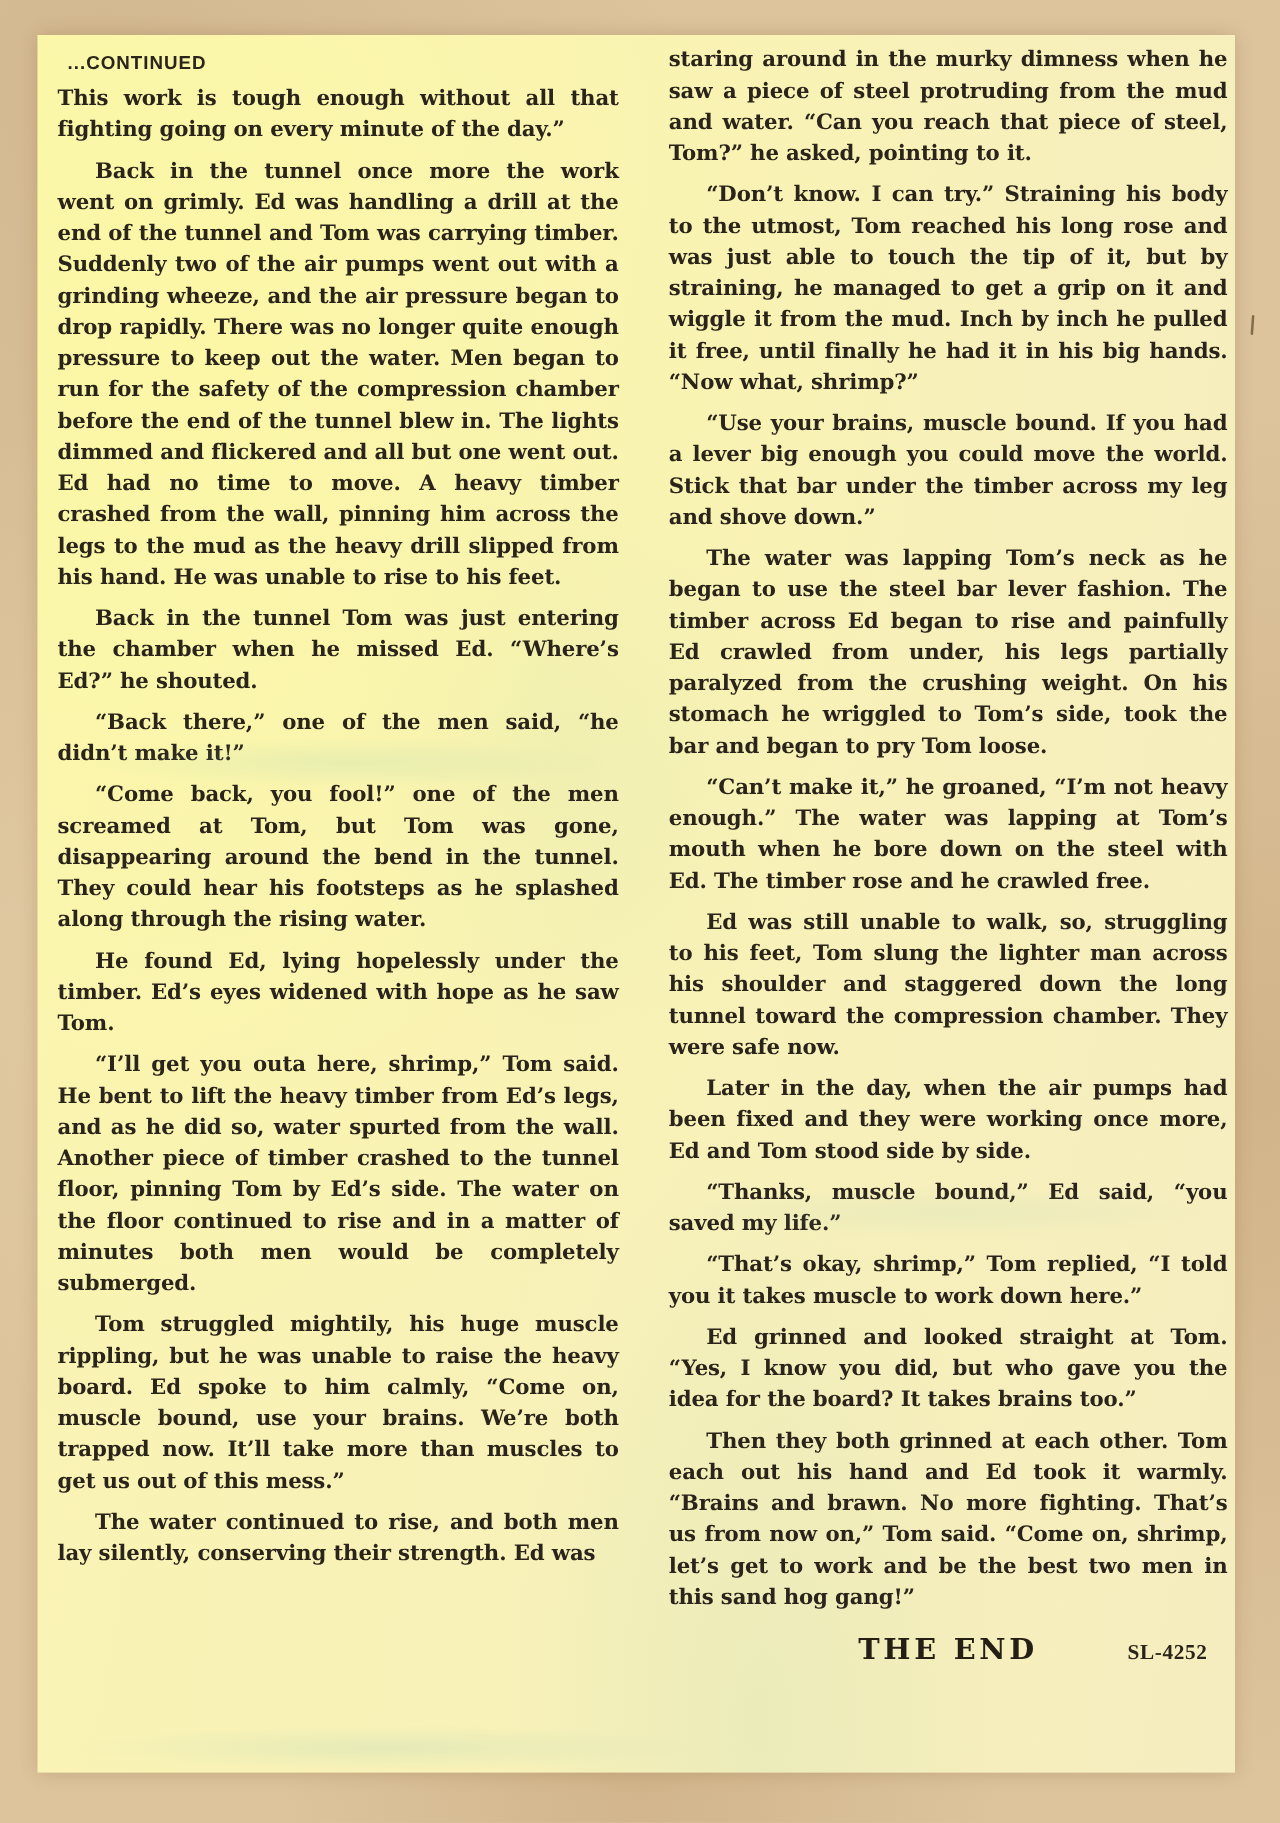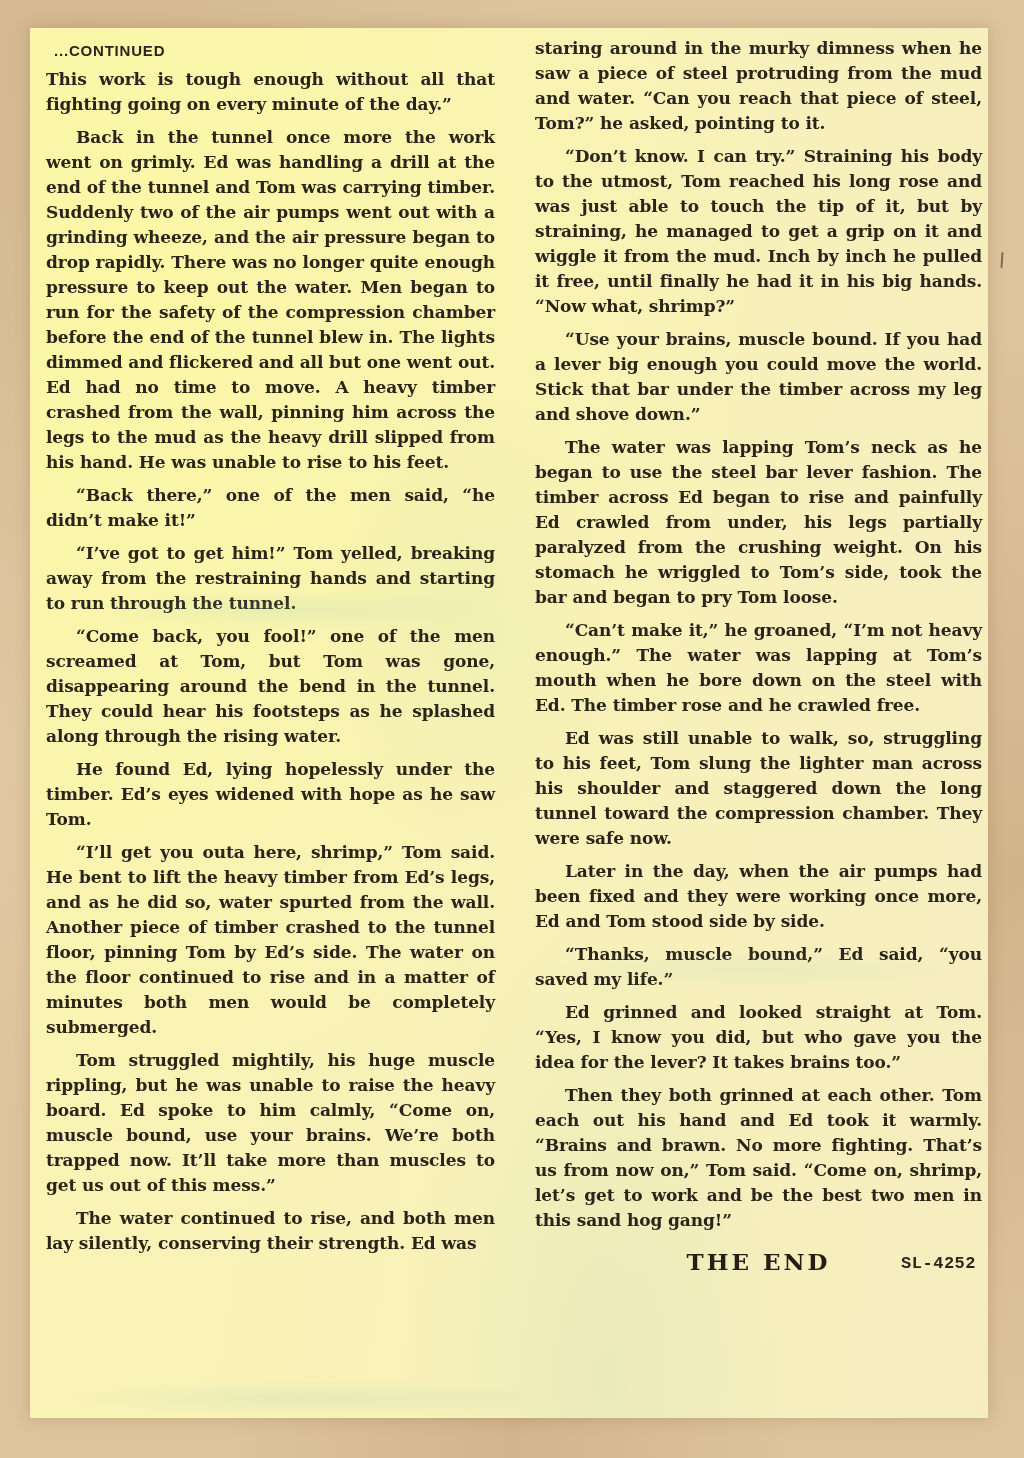--- a/index.html
+++ b/index.html
@@ -81,27 +81,27 @@
   .the-end {
     font-family: "DejaVu Serif", serif;
     font-weight: bold;
     font-size: 23px;
     letter-spacing: 3px;
     color: #241e14;
     margin: 0 auto;
   }
 
   .print-code {
-    font-family: Liberation Mono, monospace;
+    font-family: Liberation Serif, serif;
     font-weight: bold;
     font-size: 17px;
     letter-spacing: 0.5px;
     color: #2b241a;
     position: absolute;
-    right: 6px;
+    right: 16px;
     bottom: -2px;
   }
 
   .pen-mark {
     position: absolute;
     left: 1001px;
     top: 252px;
     width: 2px;
     height: 16px;
     background: #6a5638;
@@ -123,41 +123,42 @@
 <body>
 
 <div class="print-area">
   <div class="columns">
 
     <div class="col left">
       <div class="continued">...CONTINUED</div>
       <div>
           <p class="para">This work is tough enough without all that fighting going on every minute of the day.”</p>
           <p class="para indent">Back in the tunnel once more the work went on grimly. Ed was handling a drill at the end of the tunnel and Tom was carrying timber. Suddenly two of the air pumps went out with a grinding wheeze, and the air pressure began to drop rapidly. There was no longer quite enough pressure to keep out the water. Men began to run for the safety of the compression chamber before the end of the tunnel blew in. The lights dimmed and flickered and all but one went out. Ed had no time to move. A heavy timber crashed from the wall, pinning him across the legs to the mud as the heavy drill slipped from his hand. He was unable to rise to his feet.</p>
+          <p class="para indent">Back in the tunnel Tom was just entering the chamber when he missed Ed. “Where’s Ed?” he shouted.</p>
           <p class="para indent">“Back there,” one of the men said, “he didn’t make it!”</p>
-          <p class="para indent">“I’ve got to get him!” Tom yelled, breaking away from the restraining hands and starting to run through the tunnel.</p>
           <p class="para indent">“Come back, you fool!” one of the men screamed at Tom, but Tom was gone, disappearing around the bend in the tunnel. They could hear his footsteps as he splashed along through the rising water.</p>
           <p class="para indent">He found Ed, lying hopelessly under the timber. Ed’s eyes widened with hope as he saw Tom.</p>
           <p class="para indent">“I’ll get you outa here, shrimp,” Tom said. He bent to lift the heavy timber from Ed’s legs, and as he did so, water spurted from the wall. Another piece of timber crashed to the tunnel floor, pinning Tom by Ed’s side. The water on the floor continued to rise and in a matter of minutes both men would be completely submerged.</p>
           <p class="para indent">Tom struggled mightily, his huge muscle rippling, but he was unable to raise the heavy board. Ed spoke to him calmly, “Come on, muscle bound, use your brains. We’re both trapped now. It’ll take more than muscles to get us out of this mess.”</p>
           <p class="para indent">The water continued to rise, and both men lay silently, conserving their strength. Ed was</p>
         </div>
     </div>
 
     <div class="col right">
       <div>
           <p class="para">staring around in the murky dimness when he saw a piece of steel protruding from the mud and water. “Can you reach that piece of steel, Tom?” he asked, pointing to it.</p>
           <p class="para indent">“Don’t know. I can try.” Straining his body to the utmost, Tom reached his long rose and was just able to touch the tip of it, but by straining, he managed to get a grip on it and wiggle it from the mud. Inch by inch he pulled it free, until finally he had it in his big hands. “Now what, shrimp?”</p>
           <p class="para indent">“Use your brains, muscle bound. If you had a lever big enough you could move the world. Stick that bar under the timber across my leg and shove down.”</p>
           <p class="para indent">The water was lapping Tom’s neck as he began to use the steel bar lever fashion. The timber across Ed began to rise and painfully Ed crawled from under, his legs partially paralyzed from the crushing weight. On his stomach he wriggled to Tom’s side, took the bar and began to pry Tom loose.</p>
           <p class="para indent">“Can’t make it,” he groaned, “I’m not heavy enough.” The water was lapping at Tom’s mouth when he bore down on the steel with Ed. The timber rose and he crawled free.</p>
           <p class="para indent">Ed was still unable to walk, so, struggling to his feet, Tom slung the lighter man across his shoulder and staggered down the long tunnel toward the compression chamber. They were safe now.</p>
           <p class="para indent">Later in the day, when the air pumps had been fixed and they were working once more, Ed and Tom stood side by side.</p>
           <p class="para indent">“Thanks, muscle bound,” Ed said, “you saved my life.”</p>
-          <p class="para indent">Ed grinned and looked straight at Tom. “Yes, I know you did, but who gave you the idea for the lever? It takes brains too.”</p>
+          <p class="para indent">“That’s okay, shrimp,” Tom replied, “I told you it takes muscle to work down here.”</p>
+          <p class="para indent">Ed grinned and looked straight at Tom. “Yes, I know you did, but who gave you the idea for the board? It takes brains too.”</p>
           <p class="para indent">Then they both grinned at each other. Tom each out his hand and Ed took it warmly. “Brains and brawn. No more fighting. That’s us from now on,” Tom said. “Come on, shrimp, let’s get to work and be the best two men in this sand hog gang!”</p>
         </div>
 
       <div class="footer-row">
         <span class="the-end">THE END</span>
         <span class="print-code">SL-4252</span>
       </div>
     </div>
 
   </div>

